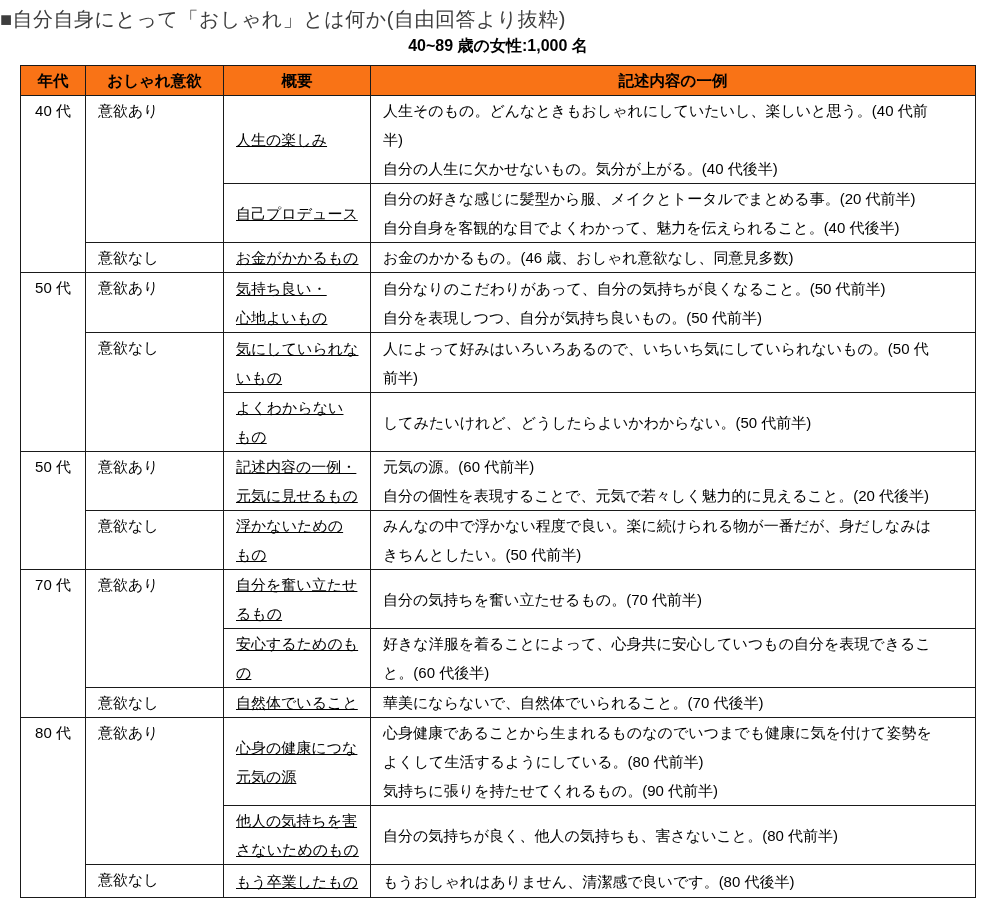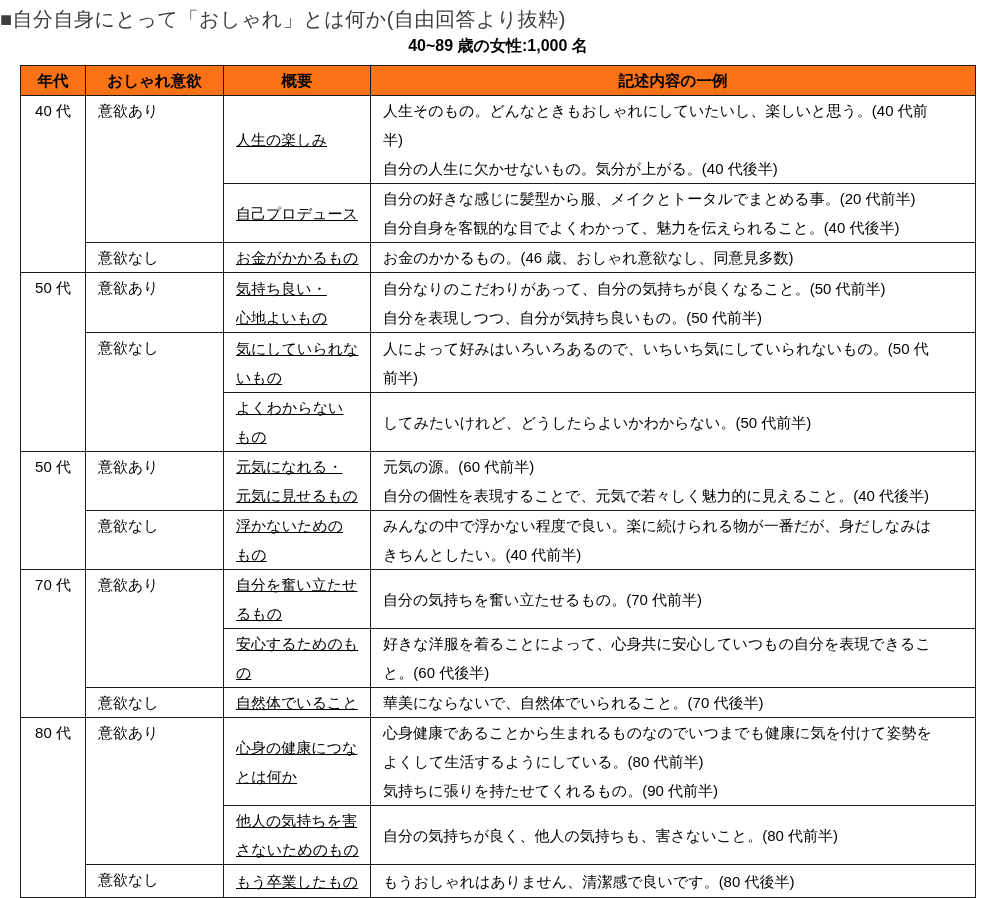--- a/index.html
+++ b/index.html
@@ -152,33 +152,33 @@
       <td class="sum">よくわからない
 もの</td>
       <td class="desc">
         <div class="para">してみたいけれど、どうしたらよいかわからない。(50 代前半)</div>
       </td>
     </tr>
 
     <tr style="height:58px">
       <td class="age" rowspan="2">50 代</td>
       <td class="mot">意欲あり</td>
-      <td class="sum">元気になれる・
+      <td class="sum">記述内容の一例・
 元気に見せるもの</td>
       <td class="desc">
         <div class="para">元気の源。(60 代前半)</div>
-        <div class="para">自分の個性を表現することで、元気で若々しく魅力的に見えること。(40 代後半)</div>
+        <div class="para">自分の個性を表現することで、元気で若々しく魅力的に見えること。(20 代後半)</div>
       </td>
     </tr>
     <tr style="height:58px">
       <td class="mot">意欲なし</td>
       <td class="sum">浮かないための
 もの</td>
       <td class="desc">
-        <div class="para">みんなの中で浮かない程度で良い。楽に続けられる物が一番だが、身だしなみはきちんとしたい。(40 代前半)</div>
+        <div class="para">みんなの中で浮かない程度で良い。楽に続けられる物が一番だが、身だしなみはきちんとしたい。(50 代前半)</div>
       </td>
     </tr>
 
     <tr style="height:57px">
       <td class="age" rowspan="3">70 代</td>
       <td class="mot" rowspan="2">意欲あり</td>
       <td class="sum">自分を奮い立たせ
 るもの</td>
       <td class="desc">
         <div class="para">自分の気持ちを奮い立たせるもの。(70 代前半)</div>
@@ -196,21 +196,21 @@
       <td class="sum">自然体でいること</td>
       <td class="desc">
         <div class="para">華美にならないで、自然体でいられること。(70 代後半)</div>
       </td>
     </tr>
 
     <tr style="height:87px">
       <td class="age" rowspan="3">80 代</td>
       <td class="mot" rowspan="2">意欲あり</td>
       <td class="sum">心身の健康につな
-とは何か</td>
+元気の源</td>
       <td class="desc">
         <div class="para">心身健康であることから生まれるものなのでいつまでも健康に気を付けて姿勢をよくして生活するようにしている。(80 代前半)</div>
         <div class="para">気持ちに張りを持たせてくれるもの。(90 代前半)</div>
       </td>
     </tr>
     <tr style="height:58px">
       <td class="sum">他人の気持ちを害
 さないためのもの</td>
       <td class="desc">
         <div class="para">自分の気持ちが良く、他人の気持ちも、害さないこと。(80 代前半)</div>

